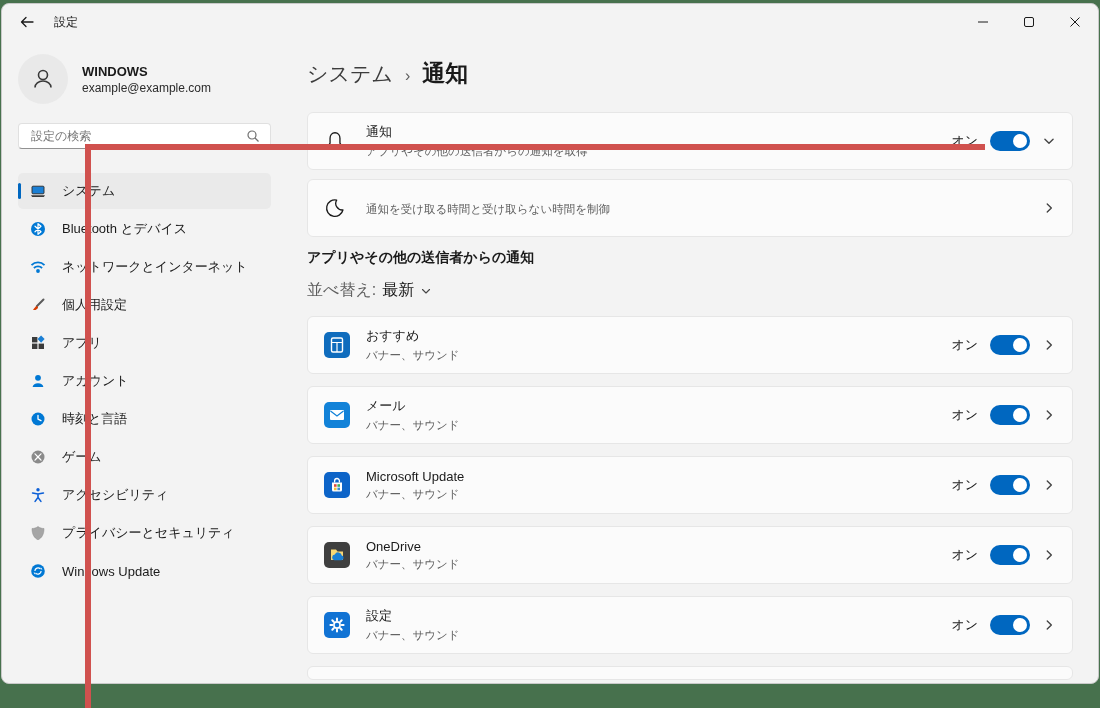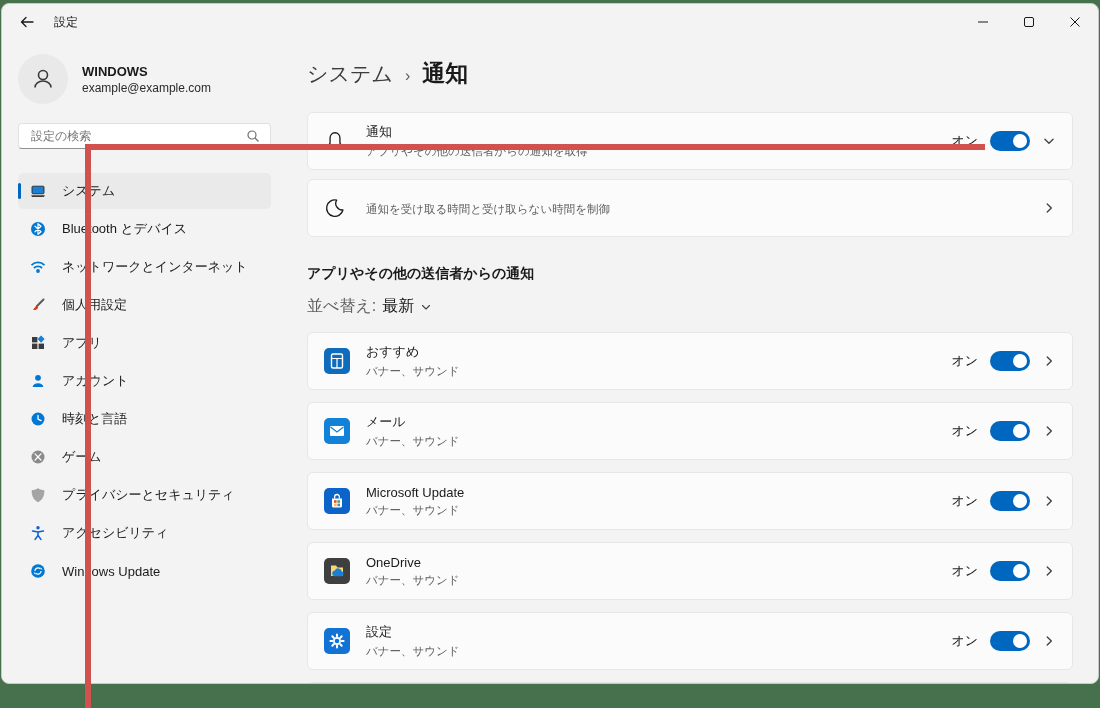--- a/index.html
+++ b/index.html
@@ -72,21 +72,21 @@
   .state { font-size:13px; color:#1a1a1a; }
   .toggle {
     width:40px; height:20px; border-radius:10px; background:var(--accent);
     position:relative; cursor:pointer; flex:0 0 auto;
   }
   .toggle .knob { position:absolute; top:3px; right:3px; width:14px; height:14px; border-radius:50%; background:#fff; }
   .chev { width:14px; height:14px; }
   #notifications-card { margin-top:20px; }
   #focus-card { margin-top:9px; }
   
-  .section-title { margin-top:28px; font-size:14px; font-weight:700; color:#1a1a1a; }
+  .section-title { margin-top:12px; font-size:14px; font-weight:700; color:#1a1a1a; }
   .sort-row { margin-top:13px; display:flex; align-items:center; gap:6px; font-size:16px; cursor:pointer; width:fit-content; }
   .sort-label { color:#5f5f5f; }
   .sort-value { color:#1a1a1a; }
   .app-list { margin-top:15px; }
   .app-row { margin-bottom:12px; cursor:pointer; }
   .app-ic { width:26px; height:26px; margin-right:16px; flex:0 0 auto; }
   .card.partial { height:14px; border-radius:6px; margin-bottom:0; }
   
   .annotation { position:absolute; background:#d0514e; z-index:50; pointer-events:none; }
   #ann-v { left:85px; top:144px; width:6px; height:564px; }
@@ -230,33 +230,33 @@
               <svg width="16" height="16" viewBox="0 0 16 16">
                 <circle cx="8" cy="8" r="6.5" fill="#8a8a8a"></circle>
                 <path d="M5 4.8 C7 7 9 9 11 11.2 M11 4.8 C9 7 7 9 5 11.2" stroke="#fff" stroke-width="1.2" fill="none" stroke-linecap="round"></path>
               </svg>
             </span>
             <span>ゲーム</span>
           </div>
           <div class="nav-item">
             <span class="icon nav-ic">
               <svg width="16" height="16" viewBox="0 0 16 16">
-                <path d="M8 1.5 C10 3 12 3.5 14 3.5 C14 9 12 13 8 14.8 C4 13 2 9 2 3.5 C4 3.5 6 3 8 1.5 Z" fill="#a5a5a5" stroke="#8a8a8a" stroke-width="0.5"></path>
-              </svg>
-            </span>
-            <span>プライバシーとセキュリティ</span>
-          </div>
-          <div class="nav-item">
-            <span class="icon nav-ic">
-              <svg width="16" height="16" viewBox="0 0 16 16">
                 <circle cx="8" cy="2.7" r="1.7" fill="#0b5fd7"></circle>
                 <path d="M2.6 6 L8 7 L13.4 6 M8 7 V10.4 L5.1 14.4 M8 10.4 L10.9 14.4" stroke="#0b5fd7" stroke-width="1.6" fill="none" stroke-linecap="round" stroke-linejoin="round"></path>
               </svg>
             </span>
             <span>アクセシビリティ</span>
+          </div>
+          <div class="nav-item">
+            <span class="icon nav-ic">
+              <svg width="16" height="16" viewBox="0 0 16 16">
+                <path d="M8 1.5 C10 3 12 3.5 14 3.5 C14 9 12 13 8 14.8 C4 13 2 9 2 3.5 C4 3.5 6 3 8 1.5 Z" fill="#a5a5a5" stroke="#8a8a8a" stroke-width="0.5"></path>
+              </svg>
+            </span>
+            <span>プライバシーとセキュリティ</span>
           </div>
           <div class="nav-item">
             <span class="icon nav-ic">
               <svg width="16" height="16" viewBox="0 0 16 16">
                 <circle cx="8" cy="8" r="6.8" fill="#0078d4"></circle>
                 <path d="M4.9 8 a3.1 3.1 0 0 1 5.4-2.1 M11.1 8 a3.1 3.1 0 0 1-5.4 2.1" stroke="#fff" stroke-width="1.2" fill="none"></path>
                 <path d="M10.8 4.2 l-0.3 2 2 0.3 z M5.2 11.8 l0.3-2 -2-0.3 z" fill="#fff"></path>
               </svg>
             </span>
             <span>Windows Update</span>

